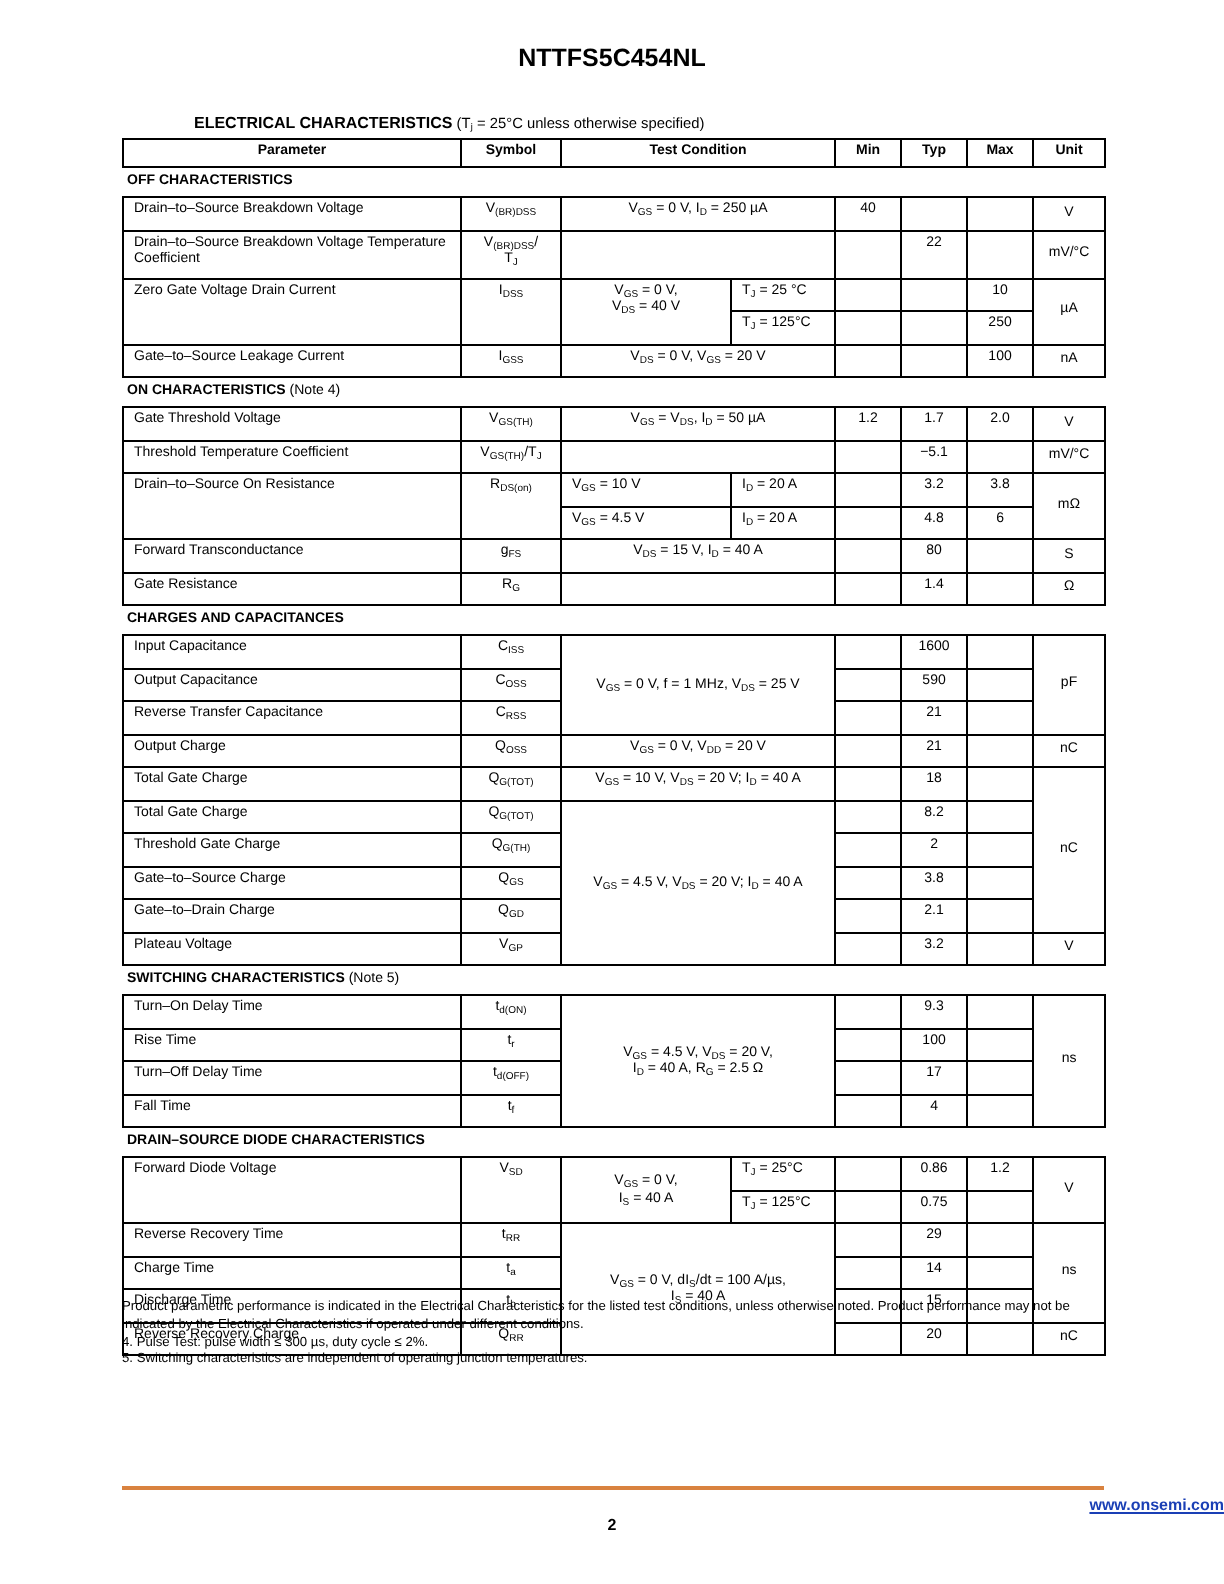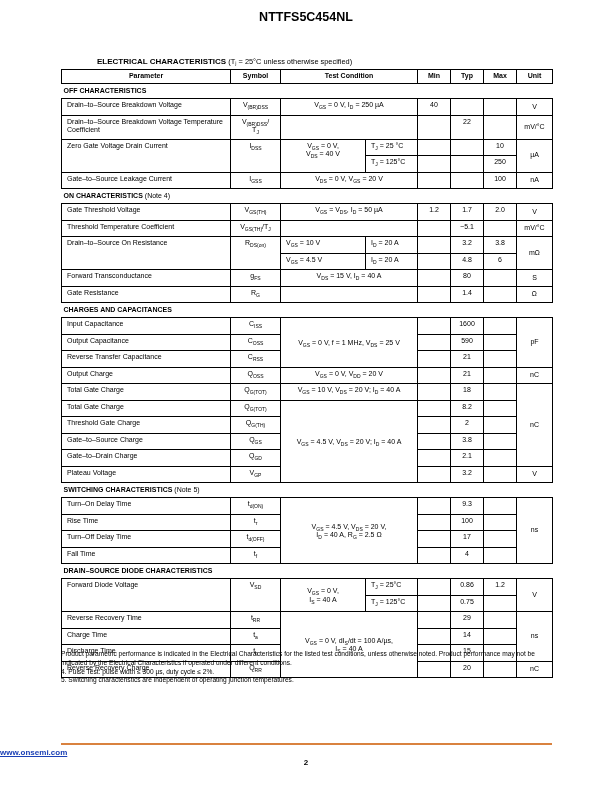--- a/index.html
+++ b/index.html
@@ -1,18 +1,18 @@
 <!DOCTYPE html>
 <html><head>
 <meta charset="utf-8">
 <style>
   html, body { margin:0; padding:0; background:#ffffff; }
   body { width:612px; height:792px; position:relative; overflow:hidden;
          font-family:"Liberation Sans", sans-serif; color:#000; }
-  .doc-title { position:absolute; top:10px; left:0; width:612px; text-align:center;
+  .doc-title { position:absolute; top:22px; left:0; width:612px; text-align:center;
                font-weight:bold; font-size:12.5px; }
   .table-caption { position:absolute; top:56px; left:62px; font-size:7.4px;padding-left:35px; }
   .table-caption b { font-size:8px; }
   table.ec { position:absolute; top:69px; left:61px; width:491px; border-collapse:collapse;
              table-layout:fixed; font-size:7px; }
   table.ec col.c-param { width:169px; }
   table.ec col.c-sym { width:50px; }
   table.ec col.c-cond1 { width:85px; }
   table.ec col.c-cond2 { width:52px; }
   table.ec col.c-min { width:33px; }
@@ -29,21 +29,21 @@
   table.ec td.cond2 { text-align:left; padding-left:5px; vertical-align:top; padding-top:2px; }
   table.ec td.num { text-align:center; vertical-align:top; padding-top:2px; }
   table.ec td.unit { text-align:center; vertical-align:middle; }
   table.ec tr.section td { border-left:none; border-right:none; font-weight:bold;
              padding-left:2px; height:12px; text-align:left; vertical-align:middle; }
   table.ec tr.section td span.note { font-weight:normal; }
   sub { font-size:5px; vertical-align:-1.5px; line-height:0; }
   .notes { position:absolute; top:650px; left:61px; width:492px; font-size:6.6px; line-height:8.8px; }
   .notes p { margin:0; }
   .footer-rule { position:absolute; top:743px; left:61px; width:491px; height:2px; background:#d9823f; }
-  .footer-link { position:absolute; top:748px; left:0; width:612px; text-align:left; font-size:8px;
+  .footer-link { position:absolute; top:748px; left:0; width:612px; text-align:right; font-size:8px;
                  font-weight:bold; color:#1a3fb5; text-decoration:underline; }
   .page-num { position:absolute; top:758px; left:0; width:612px; text-align:center; font-size:8px; font-weight:bold; }
 </style>
 </head>
 <body>
 
 <div class="doc-title">NTTFS5C454NL</div>
 
 <div class="table-caption">
   <b>ELECTRICAL CHARACTERISTICS</b>

